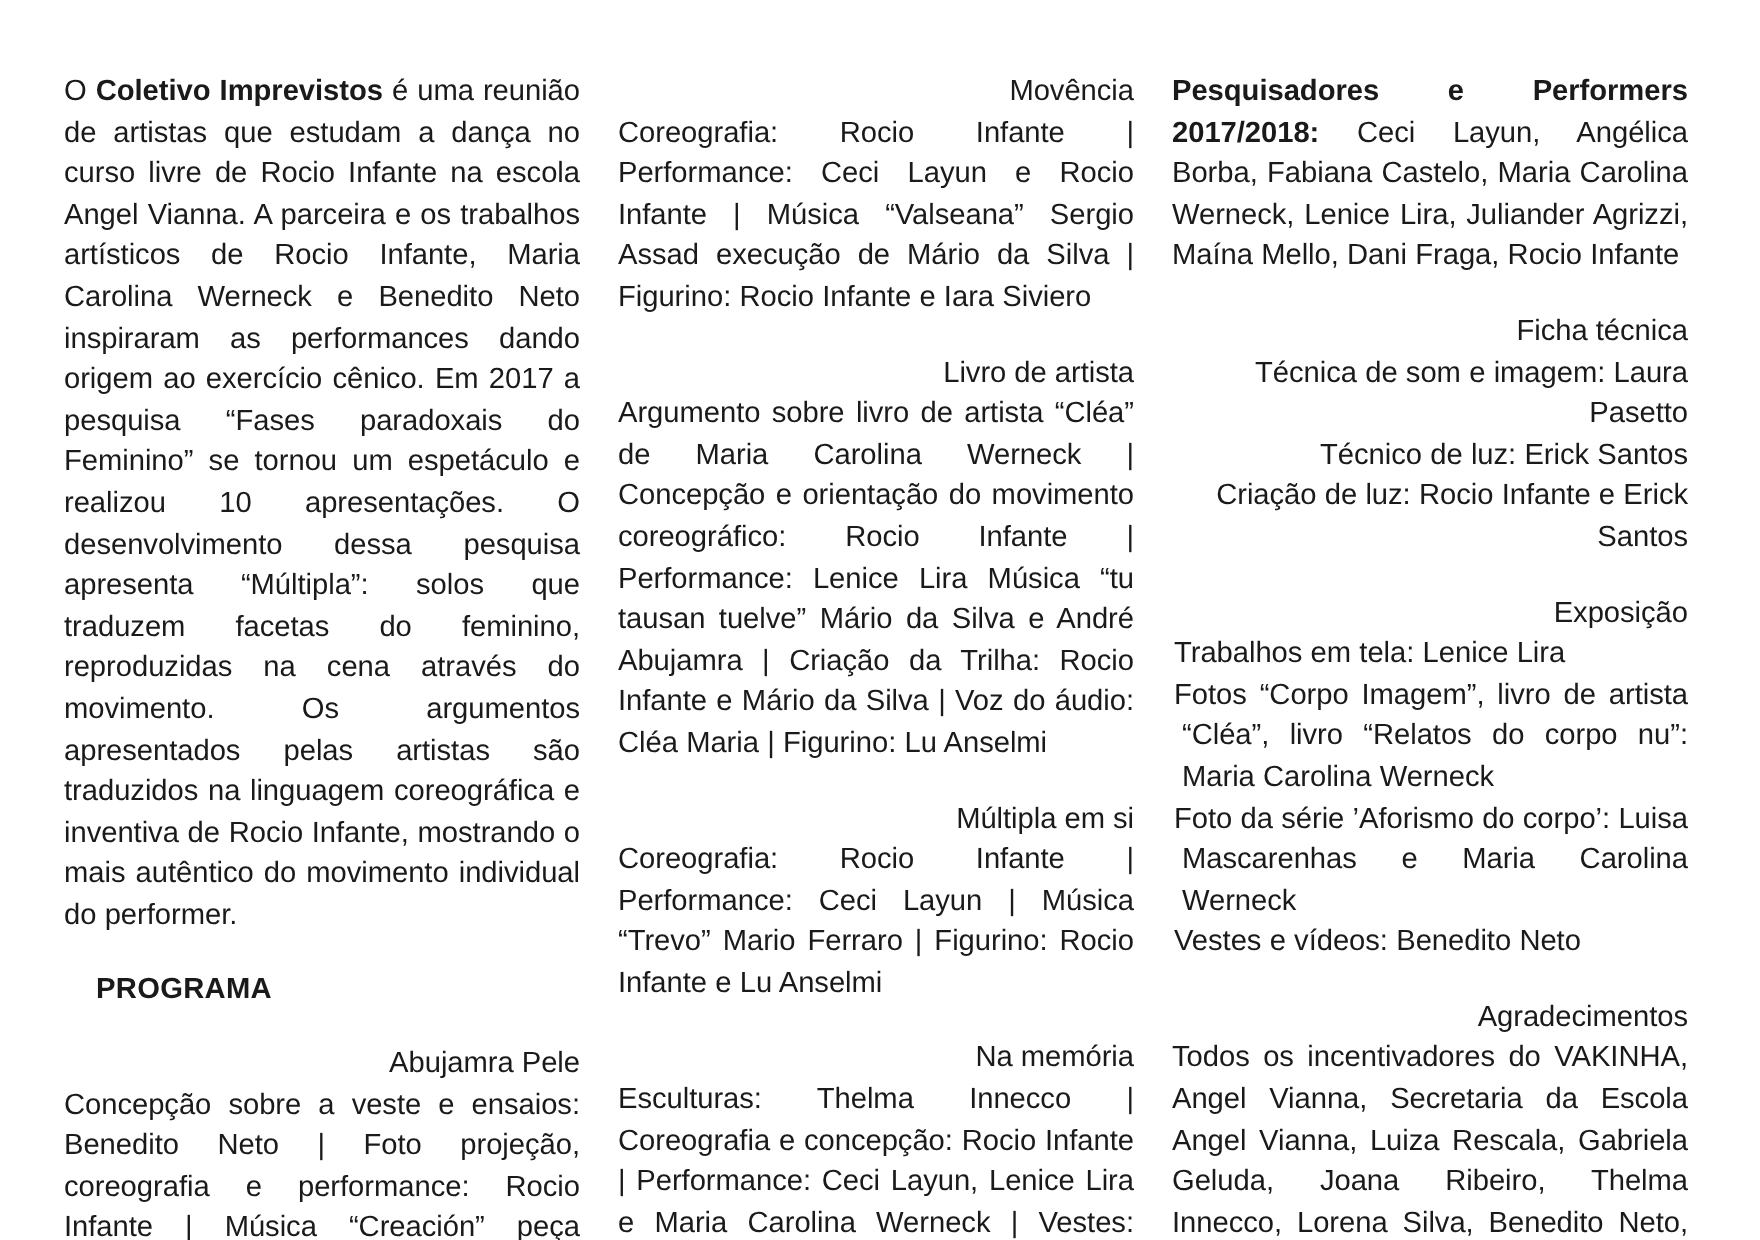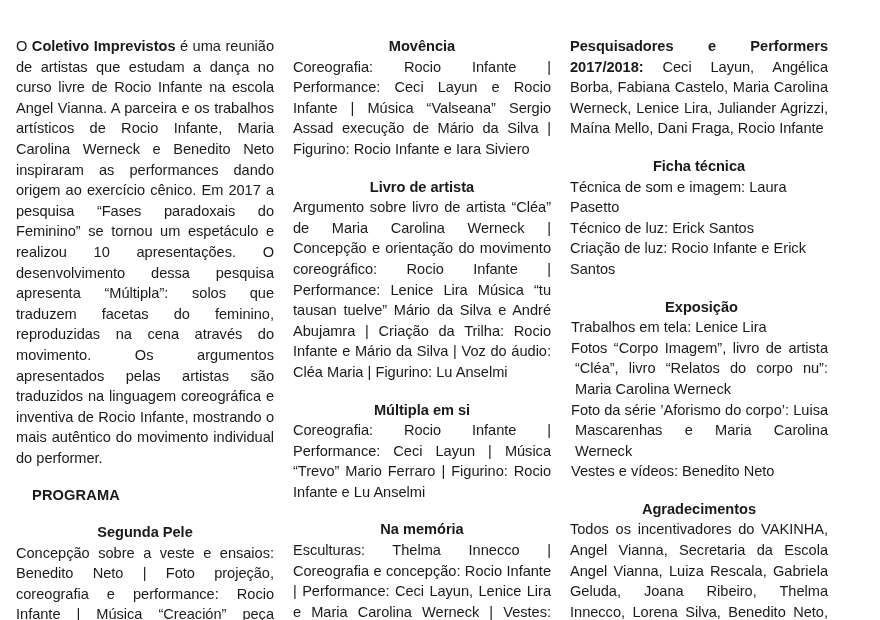--- a/index.html
+++ b/index.html
@@ -12,21 +12,21 @@
     background: #ffffff;
     font-family: "Liberation Sans", sans-serif;
     color: #1a1a1a;
     overflow: hidden;
   }
   .page {
     position: relative;
     width: 858px;
     height: 620px;
     box-sizing: border-box;
-    padding: 36px 26px 20px 16px;
+    padding: 36px 26px 20px 32px;
   }
   .columns {
     display: flex;
     gap: 19px;
     align-items: flex-start;
   }
   .col {
     width: 258px;
     flex: 0 0 258px;
   }
@@ -43,28 +43,28 @@
     margin: 0;
     font-size: 14.6px;
     line-height: 20.6px;
     text-align: justify;
     text-justify: inter-word;
     hyphens: manual;
     letter-spacing: -0.02px;
     word-spacing: 0.1px;
   }
   p.body.left {
-    text-align: left;
+    text-align: right;
   }
   .hd {
     margin: 0;
     font-size: 14.6px;
     line-height: 20.6px;
-    font-weight: bold;
-    text-align: center;
+    font-weight: normal;
+    text-align: right;
     letter-spacing: -0.02px;
   }
   .hd-caps {
     margin: 16px;
     font-size: 14.6px;
     line-height: 20.6px;
     font-weight: bold;
     letter-spacing: 0.15px;
   }
   b, strong {
@@ -85,21 +85,21 @@
   <div class="columns">
 
     <div class="col">
 
       <div class="block">
         <p class="body"><span>O </span><b>Coletivo Imprevistos</b><span> é uma reunião de artistas que estudam a dança  no curso livre de Rocio Infante na escola Angel Vianna. A parceira e os trabalhos artísticos de Rocio Infante, Maria Carolina Werneck e Benedito Neto inspiraram as performances dando origem ao exercício cênico. Em 2017 a pesquisa “Fases paradoxais do Feminino” se tornou um espetáculo e realizou 10 apresentações. O desenvolvimento dessa pesquisa apresenta  “Múltipla”: solos que traduzem facetas do feminino, reproduzidas na cena através do movimento. Os argumentos apresentados pelas artistas são traduzidos na linguagem coreográfica e inventiva de Rocio Infante, mostrando o mais autêntico do movimento individual do performer.</span></p>
       </div>
 
       <div class="block tight">
         <div class="hd-caps">PROGRAMA</div>
-        <div class="hd">Segunda Pele</div>
+        <div class="hd">Abujamra Pele</div>
         <p class="body">Concepção sobre a veste e ensaios: Benedito Neto | Foto projeção, coreografia e performance: Rocio Infante | Música “Creación” peça eletroacústica: Laura Pasetto</p>
       </div>
 
     </div>
 
     <div class="col">
 
       <div class="block">
         <div class="hd">Movência</div>
         <p class="body">Coreografia: Rocio Infante | Performance: Ceci Layun e Rocio Infante | Música “Valseana” Sergio Assad execução de Mário da Silva | Figurino: Rocio Infante e Iara Siviero</p>

